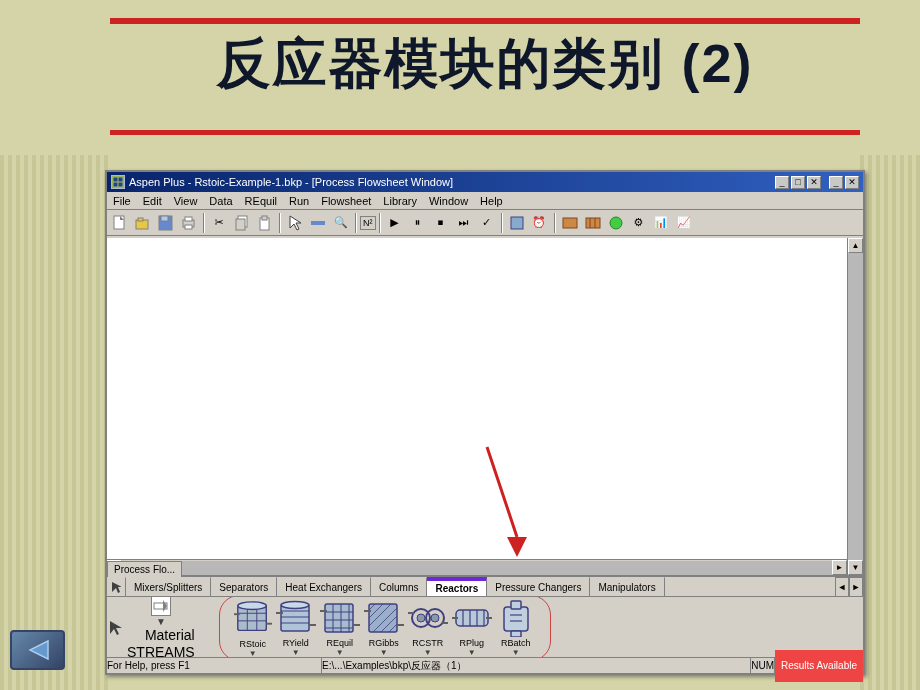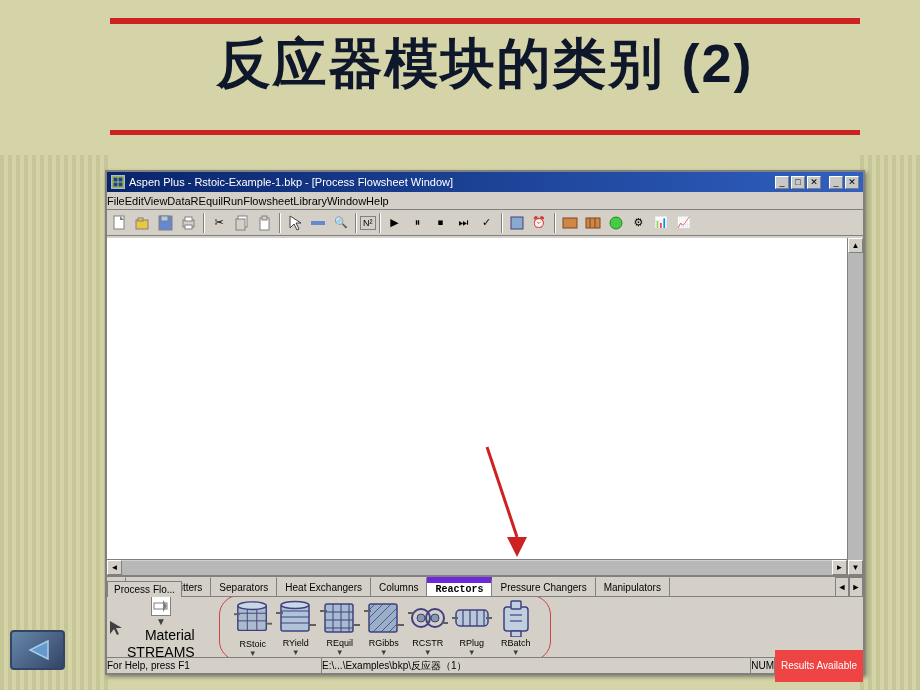--- a/index.html
+++ b/index.html
@@ -170,21 +170,21 @@
       background: #d4d0c8;
       height: 18px;
       display: flex;
       align-items: center;
       border-bottom: 1px solid #808080;
       font-size: 11px;
       font-family: "Tahoma", Arial, sans-serif;
     }
 
     .menu-item {
-      padding: 0 0;
+      padding: 0 6px;
       height: 100%;
       display: flex;
       align-items: center;
       cursor: pointer;
     }
 
     
     .toolbar {
       background: #d4d0c8;
       height: 26px;
@@ -303,24 +303,23 @@
       cursor: pointer;
       display: flex;
       align-items: center;
       background: #d4d0c8;
       white-space: nowrap;
     }
 
     .cat-tab.active {
       background: #d4d0c8;
       font-weight: bold;
-      border-top: 6px solid #6d28d9;
+      border-top: 4px solid #6d28d9;
       border-bottom: 1px solid #d4d0c8;
       margin-bottom: -1px;
-      font-family: Liberation Mono, monospace;
     }
 
     
     .items-area {
       display: flex;
       align-items: center;
       padding: 4px 2px;
       height: 62px;
       overflow: hidden;
       position: relative;
@@ -594,21 +593,21 @@
         <div style="flex:1; background:#b8b8b8; height: calc(100% - 30px);"></div>
         <div class="scrollbar-btn" style="position:absolute; bottom:0;">▼</div>
       </div>
 
       <div class="flowsheet-scrollbar-h">
         <div class="scrollbar-h-btn">◄</div>
         <div style="flex:1; background:#b8b8b8; height:14px;"></div>
         <div class="scrollbar-h-btn">►</div>
       </div>
 
-      <div style="position:absolute; bottom:76px; left:0; height:16px; background:#d4d0c8; border:1px solid #808080; border-bottom:none; font-size:10px; padding:0 6px; display:flex; align-items:center; cursor:pointer; z-index:5;">
+      <div style="position:absolute; bottom:96px; left:0; height:16px; background:#d4d0c8; border:1px solid #808080; border-bottom:none; font-size:10px; padding:0 6px; display:flex; align-items:center; cursor:pointer; z-index:5;">
         <span>Process Flo...</span>
       </div>
 
       <svg style="position:absolute; top:270px; left:300px; width:180px; height:140px; pointer-events:none; z-index:20;">
         <line x1="80" y1="5" x2="110" y2="95" stroke="#cc2222" stroke-width="3"></line>
         <polygon points="100,95 120,95 110,115" fill="#cc2222"></polygon>
       </svg>
 
       <div class="bottom-panel">
 

